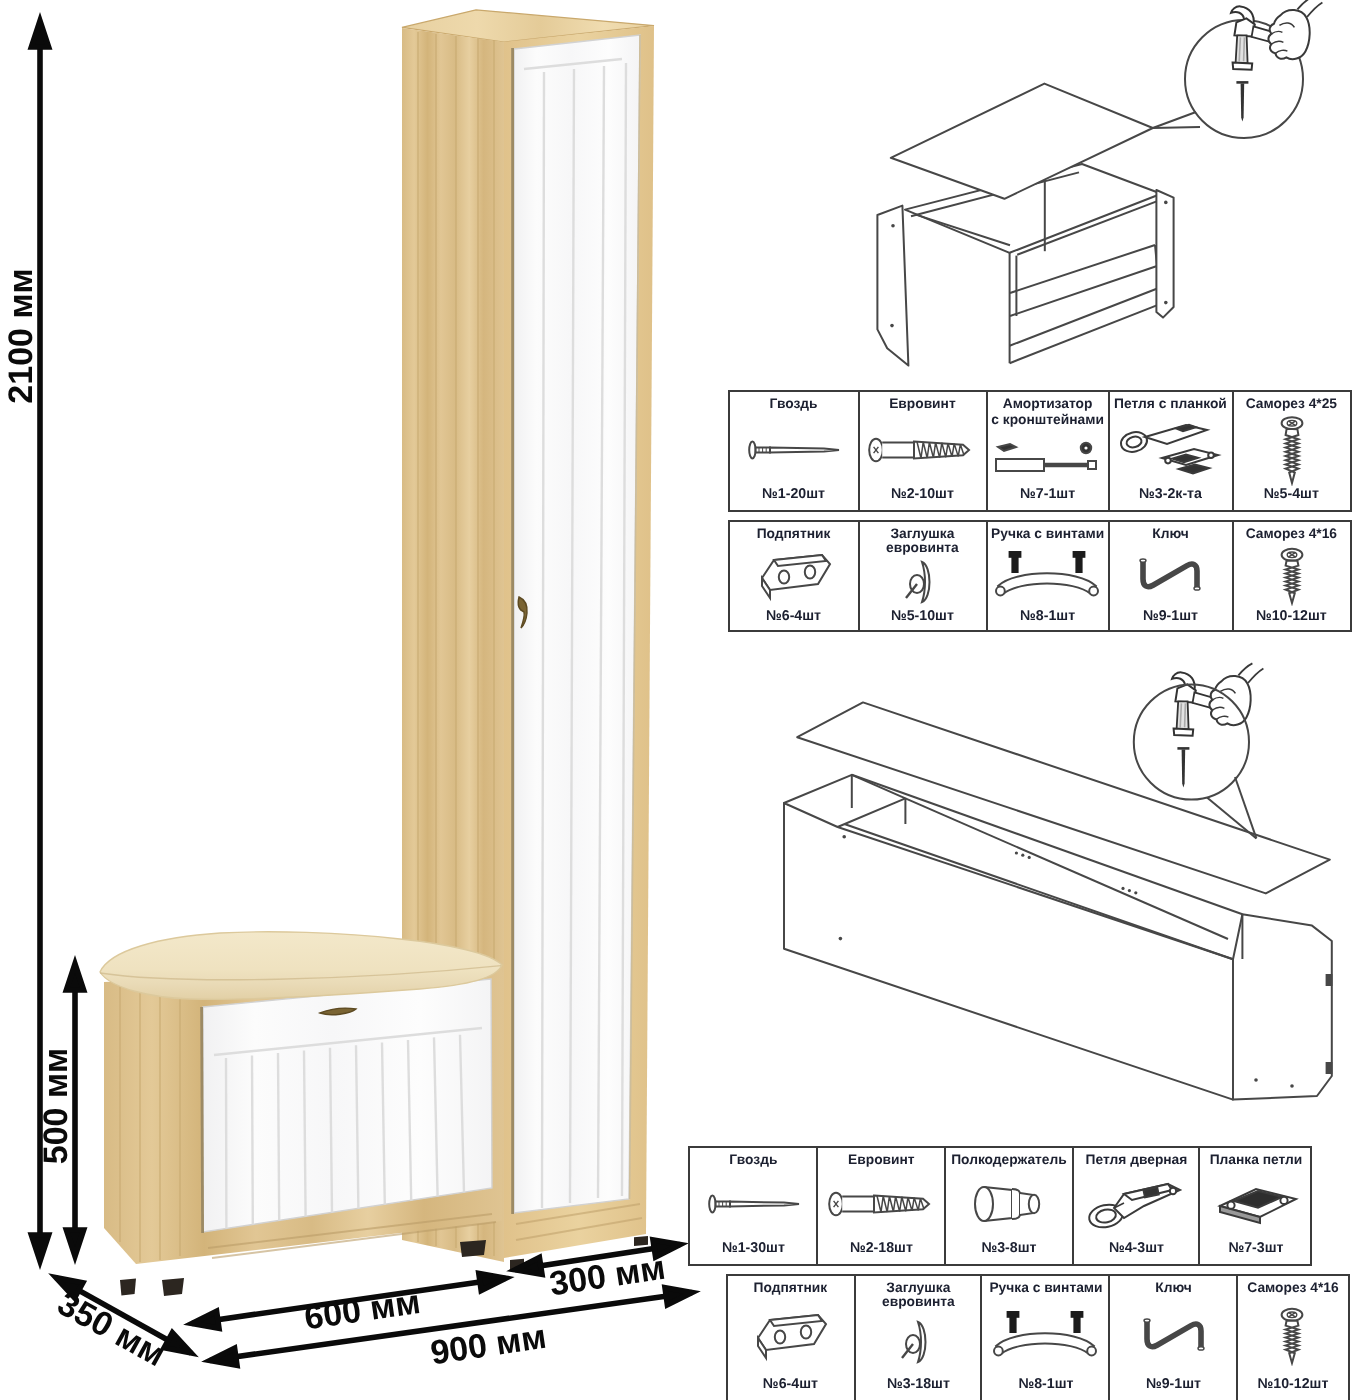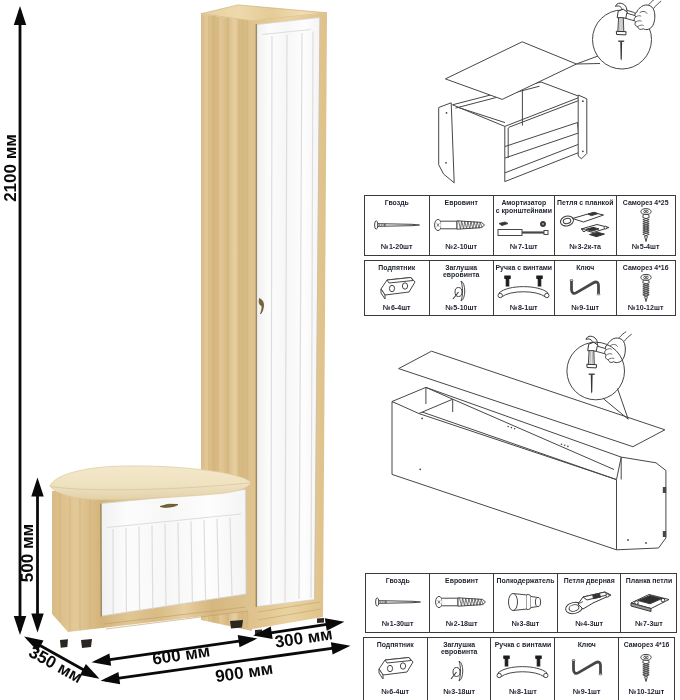--- a/index.html
+++ b/index.html
@@ -462,21 +462,21 @@
                   </g>
                 </svg>
 </div>
               <div class="cnt">№10-12шт</div>
             </div>
           </td>
 </tr>
       </tbody>
     </table>
 
-<table class="tblw" style="left:365px;top:572.5px;width:312px;height:60px">
+<table class="tblw" style="left:344px;top:572.5px;width:312px;height:60px">
       <colgroup>
         <col style="width:64.4px">
         <col style="width:63.6px">
         <col style="width:64px">
         <col style="width:63.5px">
         <col style="width:56px">
       </colgroup>
       <tbody>
         <tr>
 <td>

